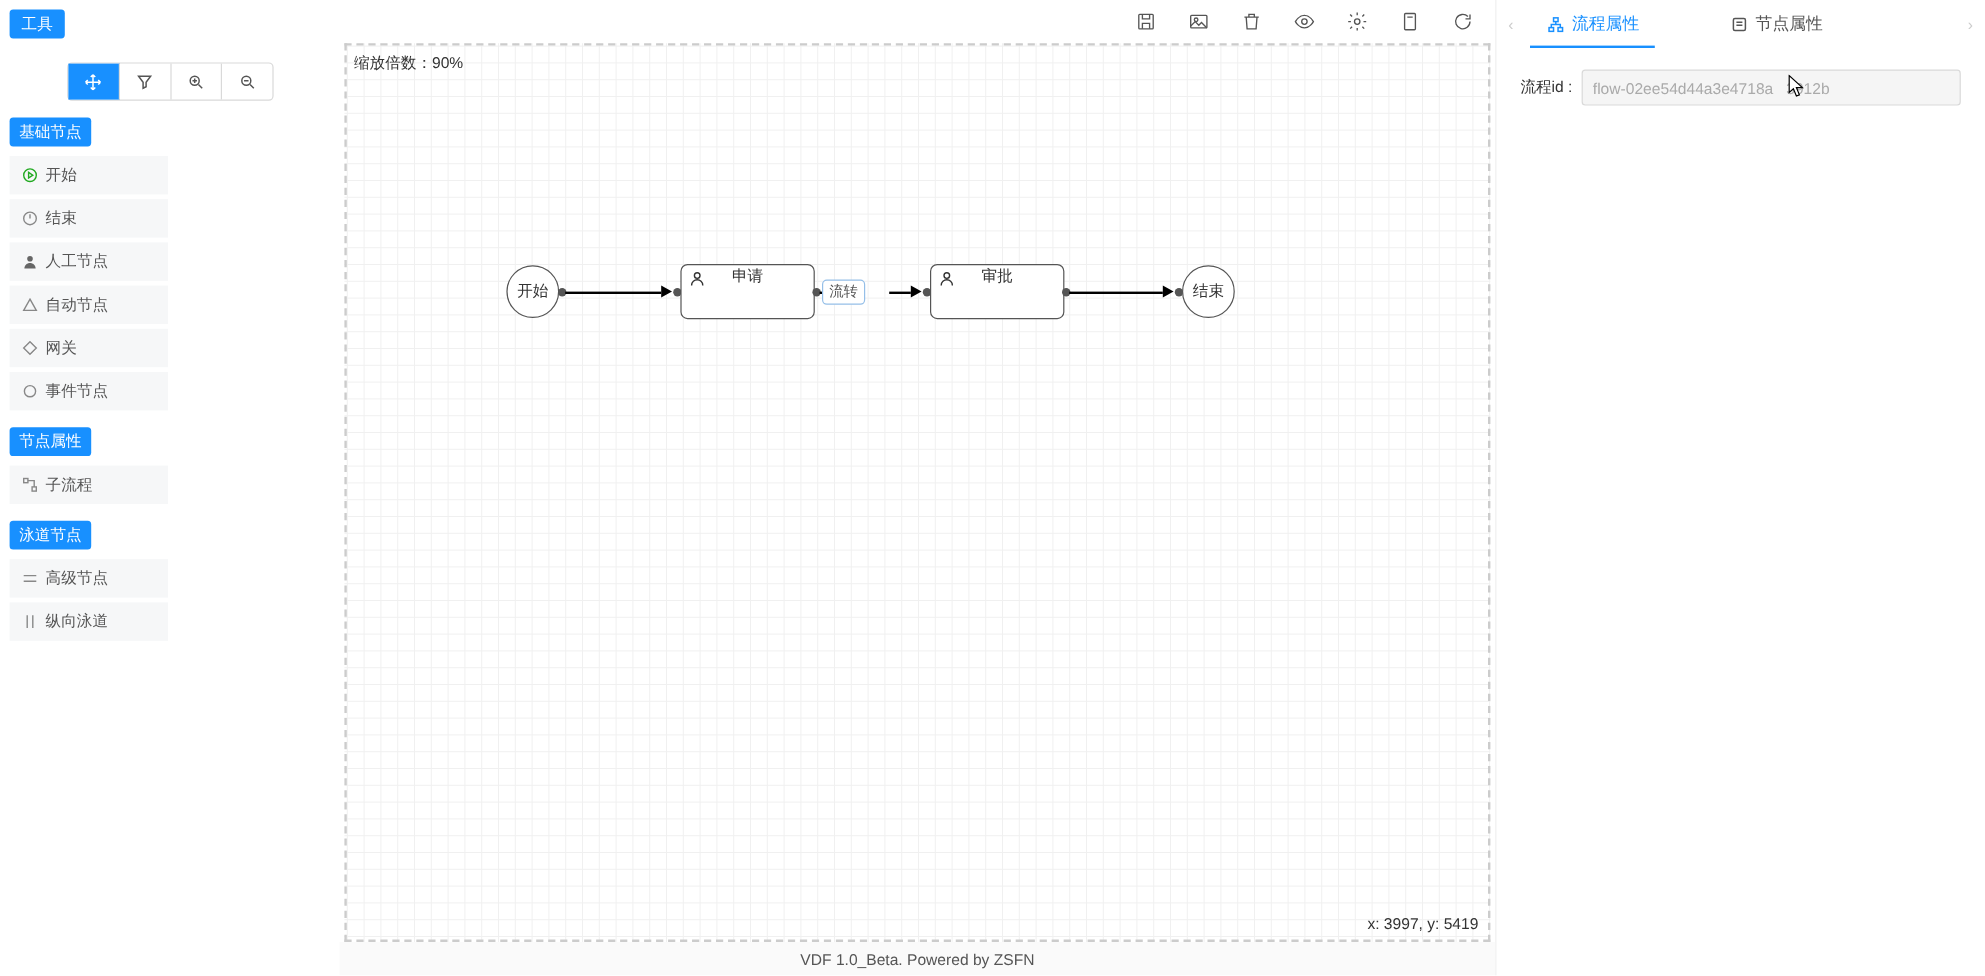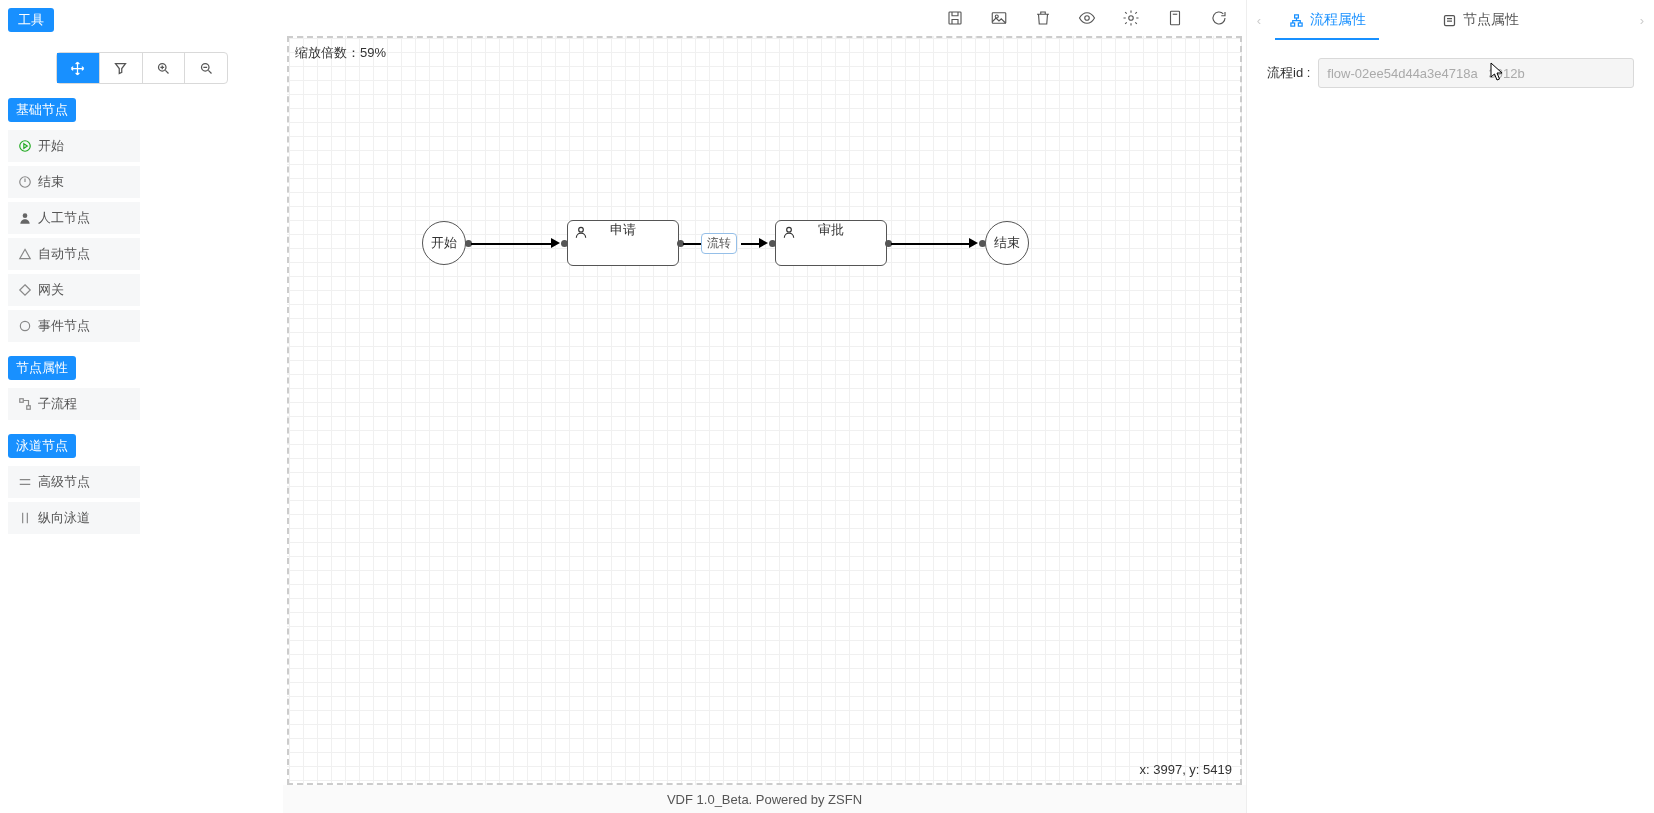--- a/index.html
+++ b/index.html
@@ -201,41 +201,41 @@
     <svg class="tb-icon" viewBox="0 0 24 24" fill="none" stroke="currentColor" stroke-width="1.5">
         <rect x="6" y="3" width="12" height="18" rx="1"></rect>
         <path d="M9 7h6"></path>
       </svg>
     <svg class="tb-icon" viewBox="0 0 24 24" fill="none" stroke="currentColor" stroke-width="1.5">
         <path d="M20 12a8 8 0 1 1-2.3-5.6M20 4v5h-5"></path>
       </svg>
   </div>
 
   <div class="canvas">
-    <div class="zoom-label"><span>缩放倍数：</span><span>59%</span></div>
+    <div class="zoom-label"><span>缩放倍数：</span><span>90%</span></div>
 
     <div class="fn-circle" style="left:133px; top:183px;">
         <span>开始</span>
       </div>
     <div class="port" style="left:176px; top:202px;"></div>
     <div class="edge" style="left:182px; top:205px; width:80px;"></div>
     <div class="arrow" style="left:262px; top:200px;"></div>
     <div class="port" style="left:272px; top:202px;"></div>
 
     <div class="fn-rect" style="left:278px; top:182px;">
       <svg class="person" width="14" height="14" viewBox="0 0 24 24" fill="none" stroke="#333" stroke-width="2">
           <circle cx="12" cy="8" r="4"></circle>
           <path d="M4 22c0-5 4-8 8-8s8 3 8 8"></path>
         </svg>
       <span>申请</span>
     </div>
     <div class="port" style="left:388px; top:202px;"></div>
     <div class="edge" style="left:394px; top:205px; width:24px;"></div>
 
-    <div class="fn-label" style="left:412px; top:195px;font-family:Liberation Mono, monospace;"><span>流转</span></div>
+    <div class="fn-label" style="left:396px; top:195px;font-family:Liberation Mono, monospace;"><span>流转</span></div>
 
     <div class="edge" style="left:452px; top:205px; width:18px;"></div>
     <div class="arrow" style="left:470px; top:200px;"></div>
     <div class="port" style="left:480px; top:202px;"></div>
 
     <div class="fn-rect" style="left:486px; top:182px;">
       <svg class="person" width="14" height="14" viewBox="0 0 24 24" fill="none" stroke="#333" stroke-width="2">
           <circle cx="12" cy="8" r="4"></circle>
           <path d="M4 22c0-5 4-8 8-8s8 3 8 8"></path>
         </svg>

